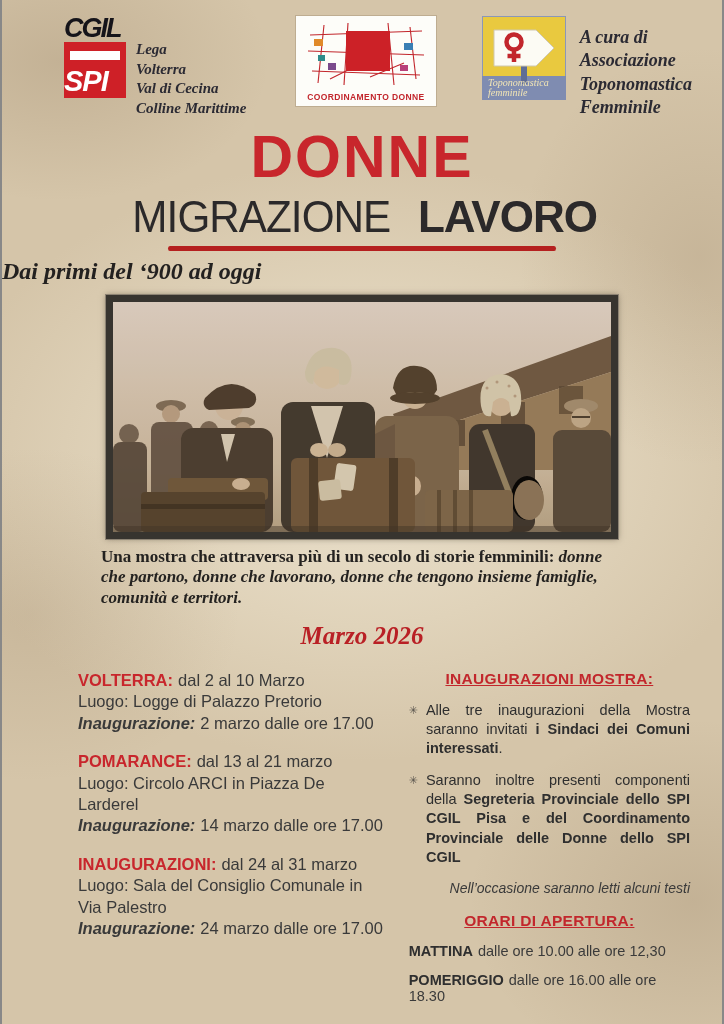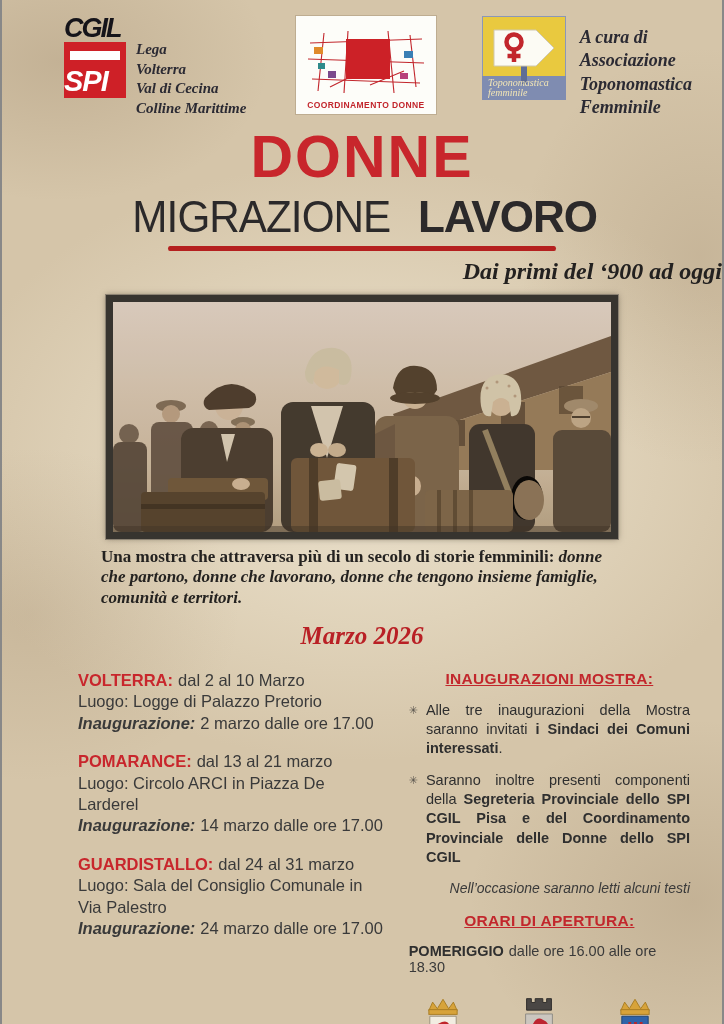--- a/index.html
+++ b/index.html
@@ -16,34 +16,34 @@
   
   .header{display:flex;align-items:flex-start;padding:16px 30px 0 62px;}
   .cgil-group{display:flex;gap:10px;width:212px;}
   .cgil-logo .cgil-word{font-weight:900;font-style:italic;font-size:27px;letter-spacing:-2px;color:#15141a;line-height:.9;}
   .spi-box{position:relative;width:62px;height:56px;background:#ce2027;margin-top:2px;}
   .spi-box .bar{position:absolute;top:9px;left:6px;right:6px;height:9px;background:#fff;}
   .spi-box .spi-word{position:absolute;bottom:0px;left:0;right:0;
     font-weight:900;font-style:italic;font-size:29px;letter-spacing:-1px;color:#fff;}
   .cgil-lines{margin-top:24px;font-family:"Liberation Serif",serif;font-weight:bold;font-style:italic;
     font-size:15px;line-height:1.3;color:#2b2a33;white-space:nowrap;}
-  .coord-box{width:134px;background:#fdfdf9;margin-left:24px;padding:13px 4px 4px;text-align:center;
+  .coord-box{width:134px;background:#fdfdf9;margin-left:24px;padding:5px 4px 4px;text-align:center;
     box-shadow:0 0 0 1px rgba(150,130,100,.35);}
   .coord-label{font-size:8.5px;font-weight:bold;color:#c2262c;letter-spacing:.4px;margin-top:1px;}
   .topo-group{display:flex;gap:14px;margin-left:46px;}
   .topo-credit{margin-top:10px;font-family:"Liberation Serif",serif;font-weight:bold;font-style:italic;
     font-size:18px;line-height:1.3;color:#2b2a33;white-space:nowrap;}
   
   .title-donne{text-align:center;font-weight:900;font-size:59px;line-height:1.0;letter-spacing:2px;
     color:#c8262c;margin-top:8px;}
   .title-sub{text-align:center;font-size:44px;line-height:1.0;color:#2b292a;margin-top:8px;white-space:nowrap;}
   .title-sub .w1{display:inline-block;font-weight:400;transform:scaleX(.96);letter-spacing:-1px;}
   .title-sub .w2{display:inline-block;font-weight:900;margin-left:10px;letter-spacing:-1px;}
   .red-stroke{width:388px;height:5px;background:#b5201f;margin:7px auto 7px;border-radius:3px/80%;}
-  .tagline{text-align:right;font-family:"Liberation Serif",serif;font-weight:bold;font-style:italic;
+  .tagline{text-align:left;font-family:"Liberation Serif",serif;font-weight:bold;font-style:italic;
     font-size:24px;color:#232120;}
   
   .photo-frame{width:498px;margin:10px auto 0;border:7px solid #37342f;outline:1px solid #8d8374;
     box-shadow:0 0 6px rgba(60,50,35,.5), inset 0 0 0 2px #cfc3ab;background:#cdbda9;}
   .photo-frame svg{display:block;}
   
   .caption{width:522px;margin:8px auto 0;font-family:"Liberation Serif",serif;font-weight:bold;
     font-size:17px;line-height:1.22;color:#242220;}
   .caption .it{font-style:italic;}
   .marzo{text-align:center;font-family:"Liberation Serif",serif;font-weight:bold;font-style:italic;
@@ -256,21 +256,21 @@
         <div>
           <span class="city">POMARANCE:</span><span class="ev-dates">dal 13 al 21 marzo</span>
         </div>
         <div>Luogo: Circolo ARCI in Piazza De Larderel</div>
         <div>
           <span class="opening-label">Inaugurazione:</span><span class="opening-val">14 marzo dalle ore 17.00</span>
         </div>
       </div>
       <div class="event">
         <div>
-          <span class="city">GUARDISTALLO:</span><span class="ev-dates">dal 24 al 31 marzo</span>
+          <span class="city">INAUGURAZIONI:</span><span class="ev-dates">dal 24 al 31 marzo</span>
         </div>
         <div>Luogo: Sala del Consiglio Comunale in Via Palestro</div>
         <div>
           <span class="opening-label">Inaugurazione:</span><span class="opening-val">24 marzo dalle ore 17.00</span>
         </div>
       </div>
     </div>
 
     <div class="col-right">
       <div class="rhead">INAUGURAZIONI MOSTRA:</div>
@@ -281,20 +281,23 @@
       </div>
 
       <div class="bullet">
         <span class="marker">✳</span>
         <span><span>Saranno inoltre presenti componenti della </span><span class="b">Segreteria Provinciale dello SPI CGIL Pisa e del Coordinamento Provinciale delle Donne dello SPI CGIL</span><span></span></span>
       </div>
 
       <div class="note">Nell’occasione saranno letti alcuni testi</div>
 
       <div class="rhead">ORARI DI APERTURA:</div>
+      <div class="orow">
+        <span class="lbl">MATTINA</span><span class="val">dalle ore 10.00 alle ore 12,30</span>
+      </div>
       <div class="orow">
         <span class="lbl">POMERIGGIO</span><span class="val">dalle ore 16.00 alle ore 18.30</span>
       </div>
     </div>
   </div>
 
   <div class="footer">
     <div class="patronage">
       <div>Con il patrocinio dei Comuni  di</div>
 

